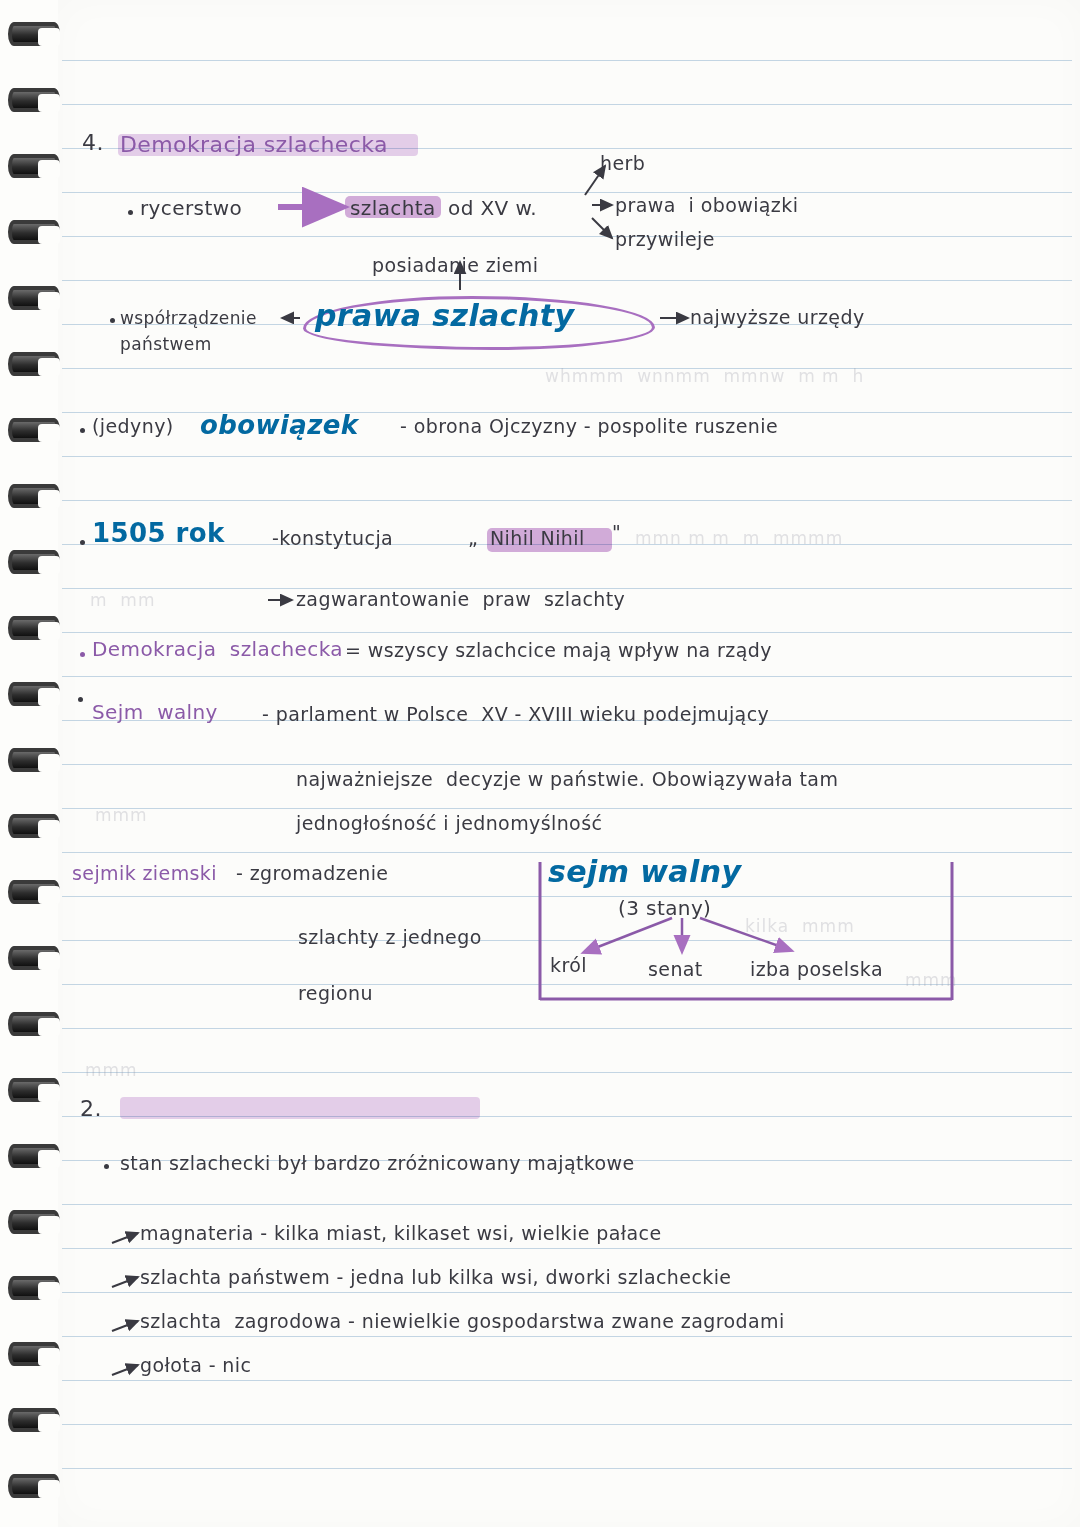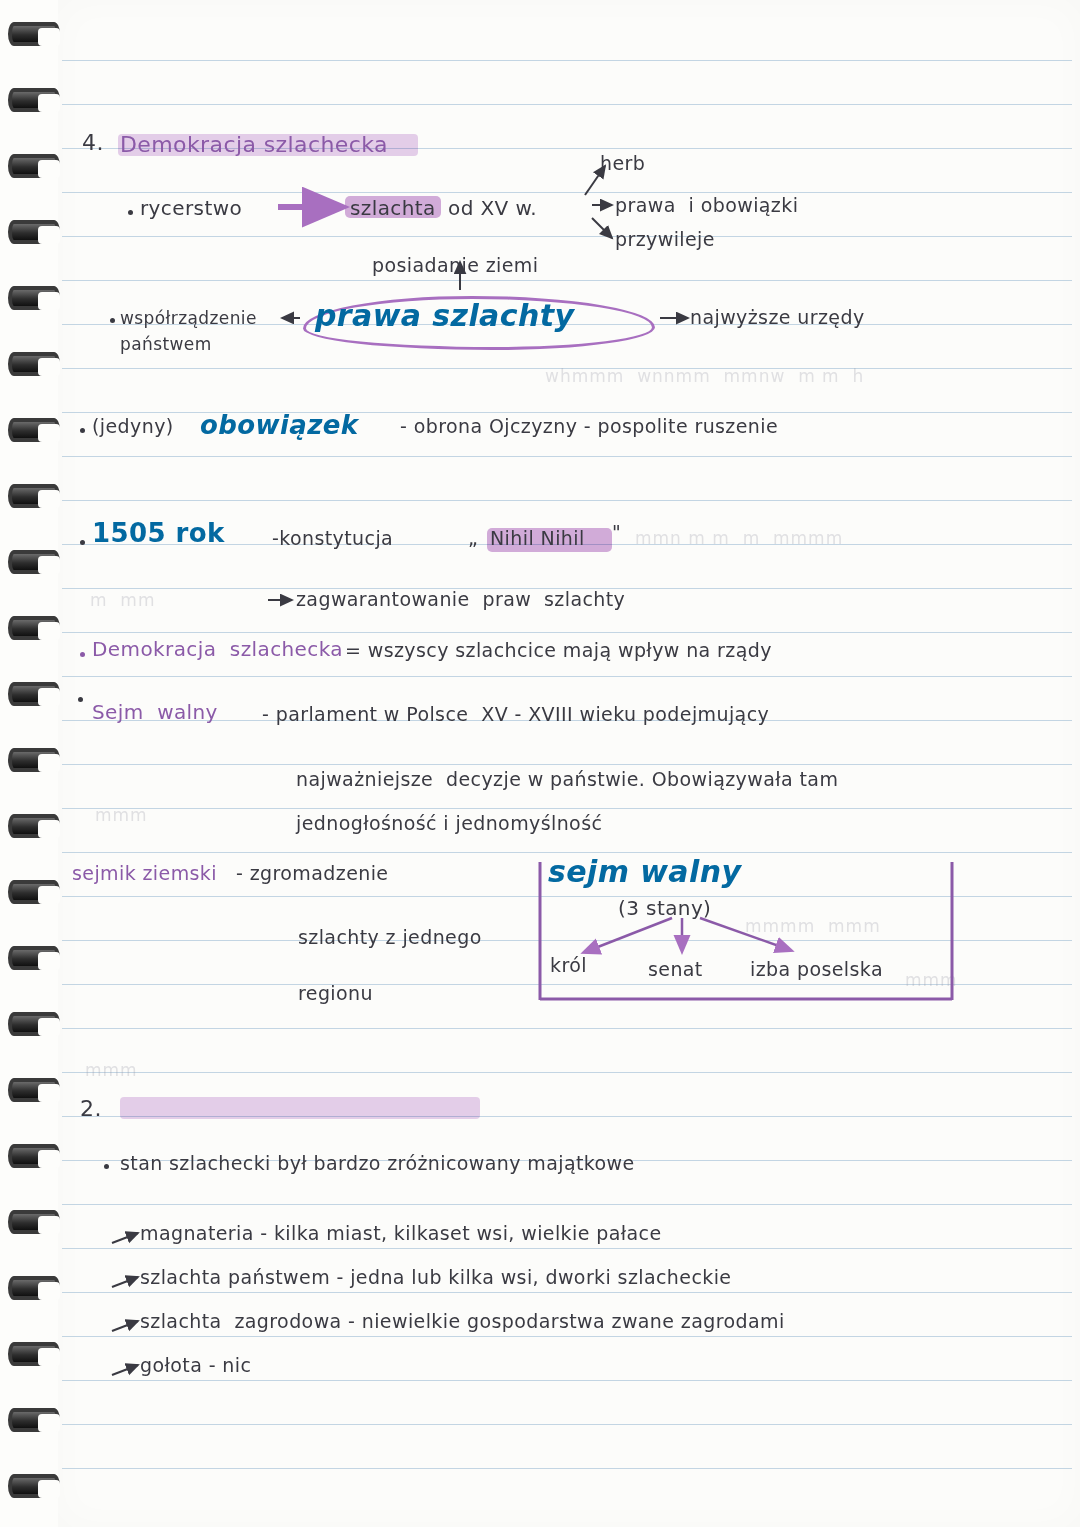--- a/index.html
+++ b/index.html
@@ -234,21 +234,21 @@
       <div class="ring"></div>
     </div>
   <div class="spiral-hole" style="top:1474px">
       <div class="ring"></div>
     </div>
 
   <div class="bleed" style="left:545px; top:366px;">whmmm  wnnmm  mmnw  m m  h</div>
   <div class="bleed" style="left:635px; top:528px;">mmn m m  m  mmmm</div>
   <div class="bleed" style="left:90px; top:590px;">m  mm</div>
   <div class="bleed" style="left:95px; top:805px;">mmm</div>
-  <div class="bleed" style="left:745px; top:916px;">mmmm  mmm</div>
+  <div class="bleed" style="left:745px; top:916px;">kilka  mmm</div>
   <div class="bleed" style="left:905px; top:970px;">mmm</div>
   <div class="bleed" style="left:85px; top:1060px;">mmm</div>
 
   <div class="hl" style="left:118px; top:134px; width:300px; height:22px;"></div>
   <div class="hl-strong" style="left:345px; top:196px; width:96px; height:22px;"></div>
   <div class="hl-strong" style="left:487px; top:528px; width:125px; height:24px;"></div>
   <div class="hl" style="left:120px; top:1097px; width:360px; height:22px;"></div>
 
   <div class="bubble" style="left:303px; top:296px; width:352px; height:54px;"></div>
 

